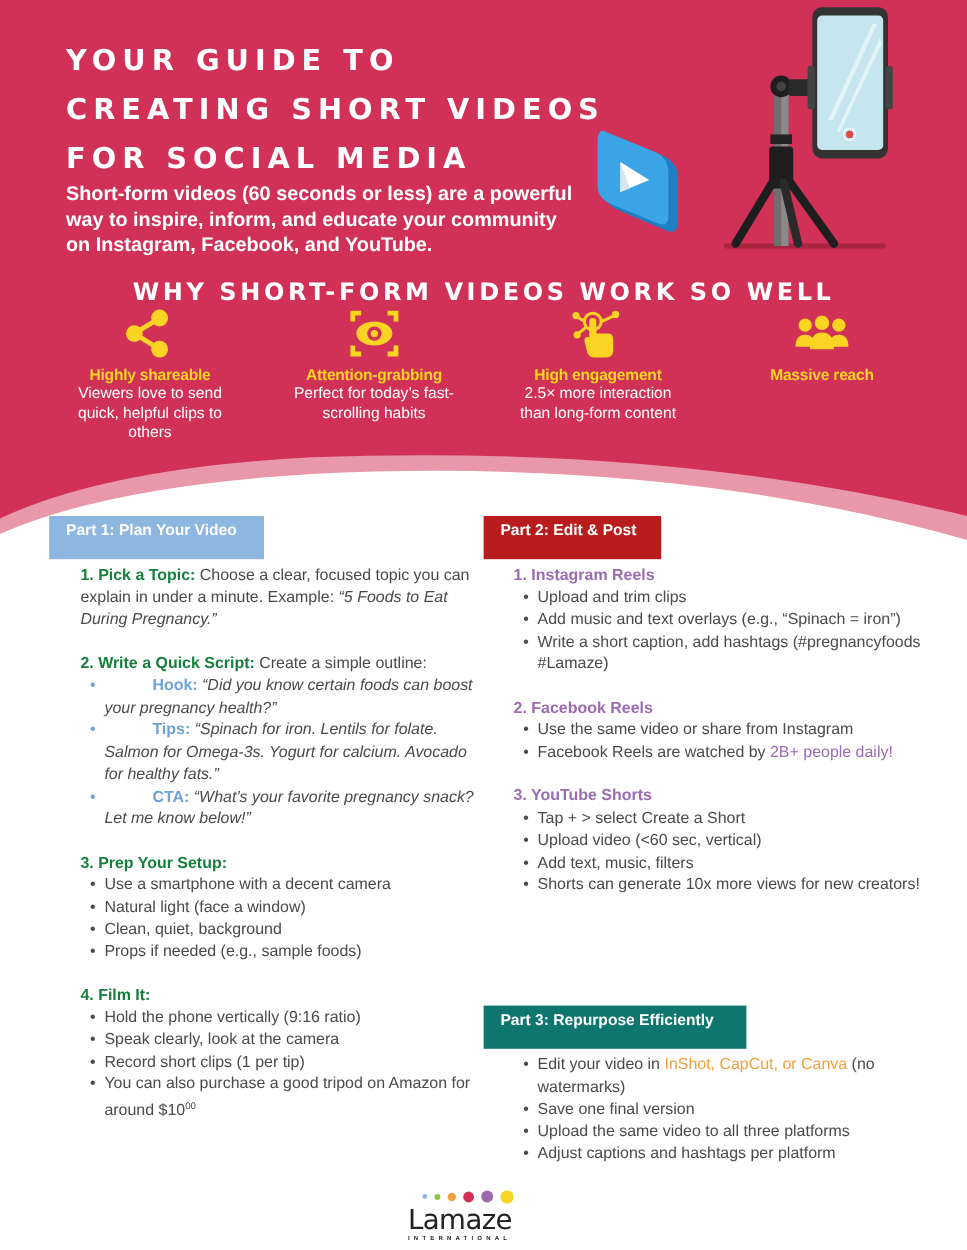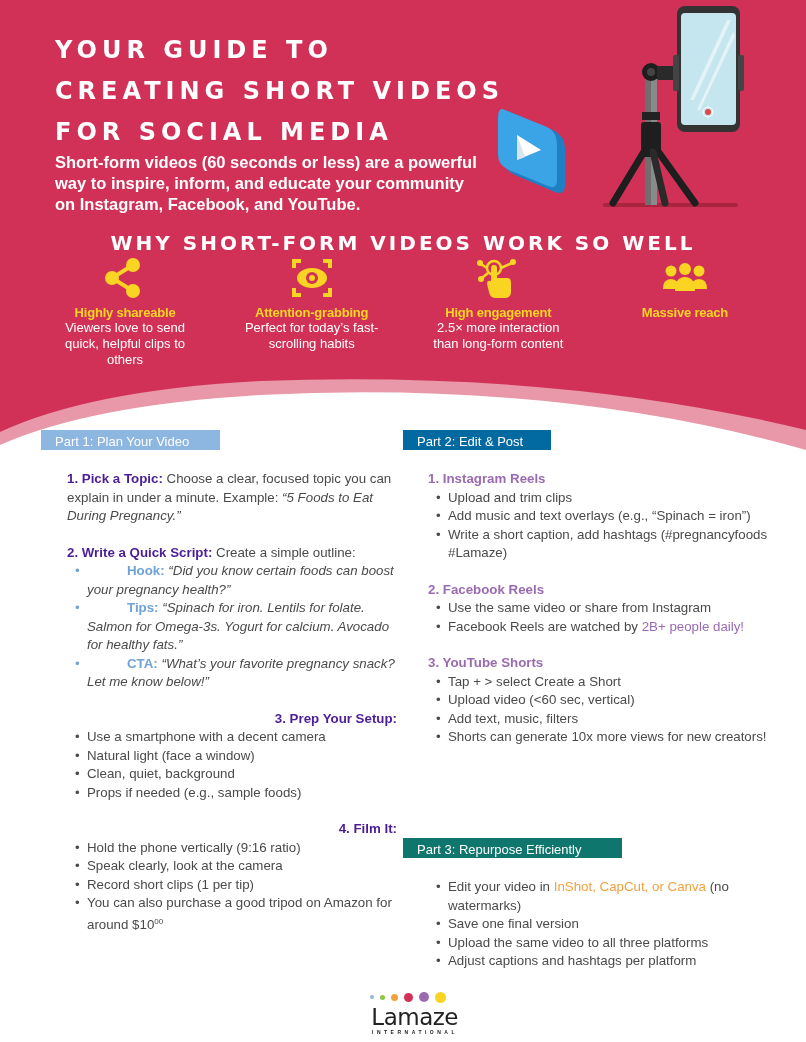--- a/index.html
+++ b/index.html
@@ -15,45 +15,45 @@
   .why-title { position: absolute; left: 0; width: 806px; top: 231px; text-align: center; color: #fff; font-family: "DejaVu Sans", sans-serif; font-weight: bold; font-size: 20px; letter-spacing: 3px; }
 
   .benefits { position: absolute; top: 255px; left: 55px; width: 700px; display: flex; justify-content: space-between; }
   .benefit { width: 140px; text-align: center; }
   .benefit .ico { height: 46px; display: flex; align-items: center; justify-content: center; }
   .benefit .h { color: #f9d423; font-weight: bold; font-size: 13px; margin-top: 4px; letter-spacing: -0.2px; }
   .benefit .d { color: #fff; font-size: 13px; line-height: 16px; }
 
   .illu { position: absolute; left: 495px; top: 0; }
 
-  .badge { position: absolute; color: #fff; font-weight: normal; font-size: 13px; padding: 0 14px; height: 20px; line-height: 24px; }
+  .badge { position: absolute; color: #fff; font-weight: bold; font-size: 13px; padding: 0 14px; height: 36px; line-height: 24px; }
   .badge.p1 { background: #8db6e0; left: 41px; top: 430px; width: 179px; }
-  .badge.p2 { background: #0369a1; left: 403px; top: 430px; width: 148px; }
+  .badge.p2 { background: #b91c1c; left: 403px; top: 430px; width: 148px; }
   .badge.p3 { background: #0f766e; left: 403px; top: 838px; width: 219px; }
 
   .col { position: absolute; font-size: 13.3px; line-height: 18.5px; color: #4a4a4a; }
   .col.left { left: 67px; top: 470px; width: 330px; }
   .col.right { left: 428px; top: 470px; width: 340px; }
   .col.right3 { left: 428px; top: 878px; width: 340px; }
   .step { margin-bottom: 18px; }
   .step .lbl { font-weight: bold; }
-  .left .lbl { color: #4c1d95; text-align: right; }
+  .left .lbl { color: #15803d; }
   .right .lbl { color: #9b6bb0; }
   ul { list-style: none; }
   li { position: relative; padding-left: 20px; }
   li::before { content: "•"; position: absolute; left: 8px; top: 0; }
   .left li::before { color: #4a4a4a; }
   li.sub::before { color: #6fa3d6; }
   .sub-lbl { font-weight: bold; color: #6fa3d6; padding-left: 40px; }
   .it { font-style: italic; }
   .hl-purple { color: #9b6bb0; }
   .hl-orange { color: #f3a03f; }
   sup { font-size: 8px; vertical-align: 5px; }
 
-  .logo { position: absolute; left: 358px; top: 990px; width: 100px; text-align: right; }
+  .logo { position: absolute; left: 340px; top: 990px; width: 100px; text-align: left; }
   .dots { display: flex; justify-content: center; align-items: center; gap: 6px; height: 14px; }
   .dot { border-radius: 50%; }
   .logo .word { font-family: "DejaVu Sans", sans-serif; font-size: 23px; color: #222; line-height: 26px; letter-spacing: -0.5px; }
   .logo .intl { font-size: 5px; letter-spacing: 3.5px; color: #222; font-weight: bold; margin-top: -1px; }
 </style>
 </head>
 <body>
 
 <div class="hero">
   <svg class="bg" width="806" height="450" viewBox="0 0 806 450">

